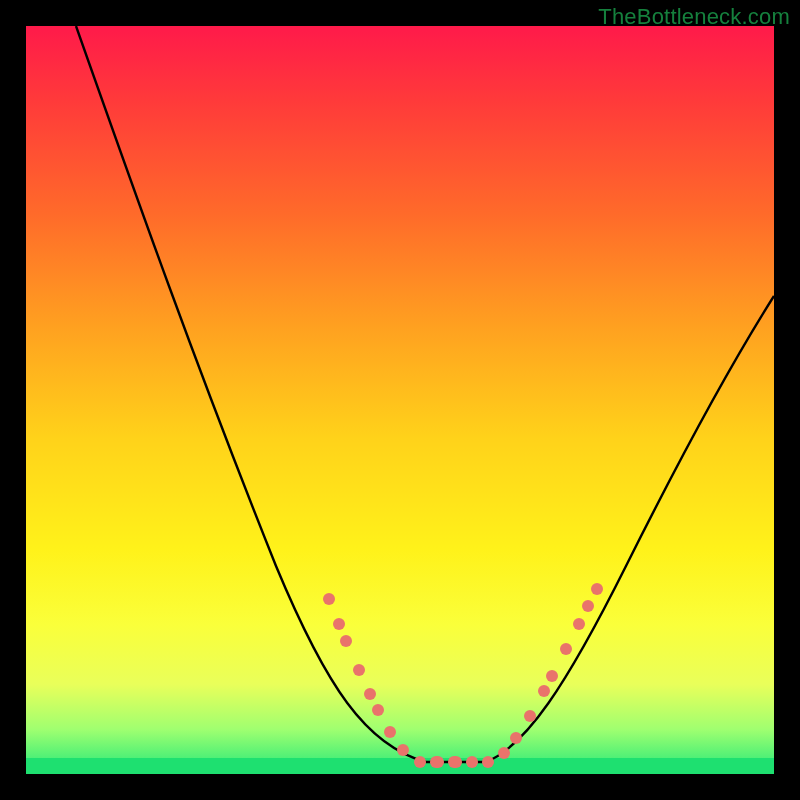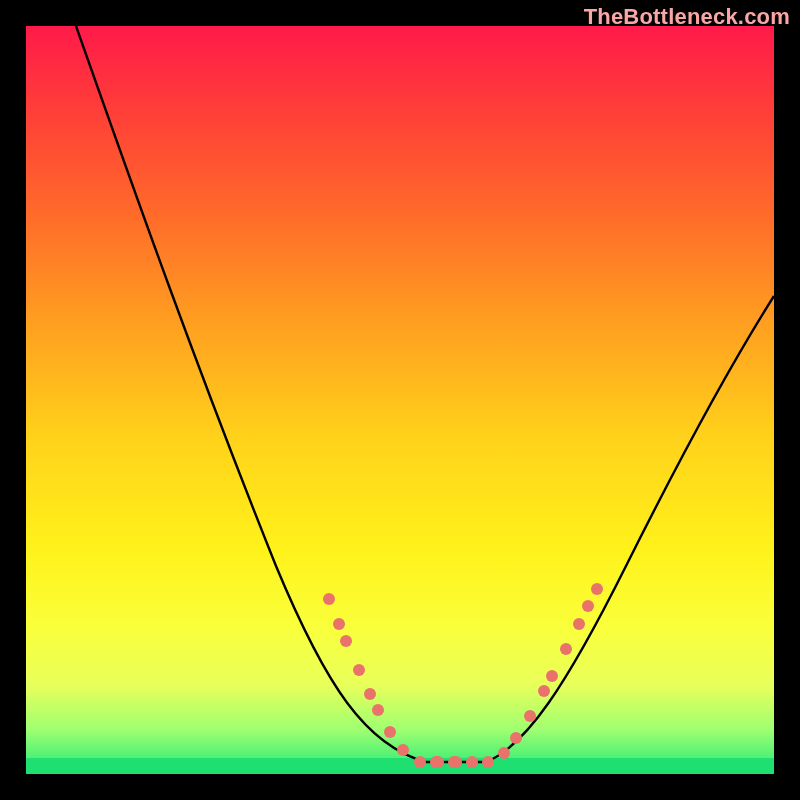--- a/index.html
+++ b/index.html
@@ -29,22 +29,22 @@
       #a0ff70 94%,
       #22e87a 100%
     );
   }
   .watermark {
     position: absolute;
     top: 4px;
     right: 10px;
     font-family: Arial, Helvetica, sans-serif;
     font-size: 22px;
-    font-weight: bold;
-    color: #fca5a5;
+    font-weight: normal;
+    color: #15803d;
     letter-spacing: 0.2px;
     z-index: 10;
   }
   svg.curve {
     position: absolute;
     left: 0;
     top: 0;
     width: 748px;
     height: 748px;
     z-index: 5;

